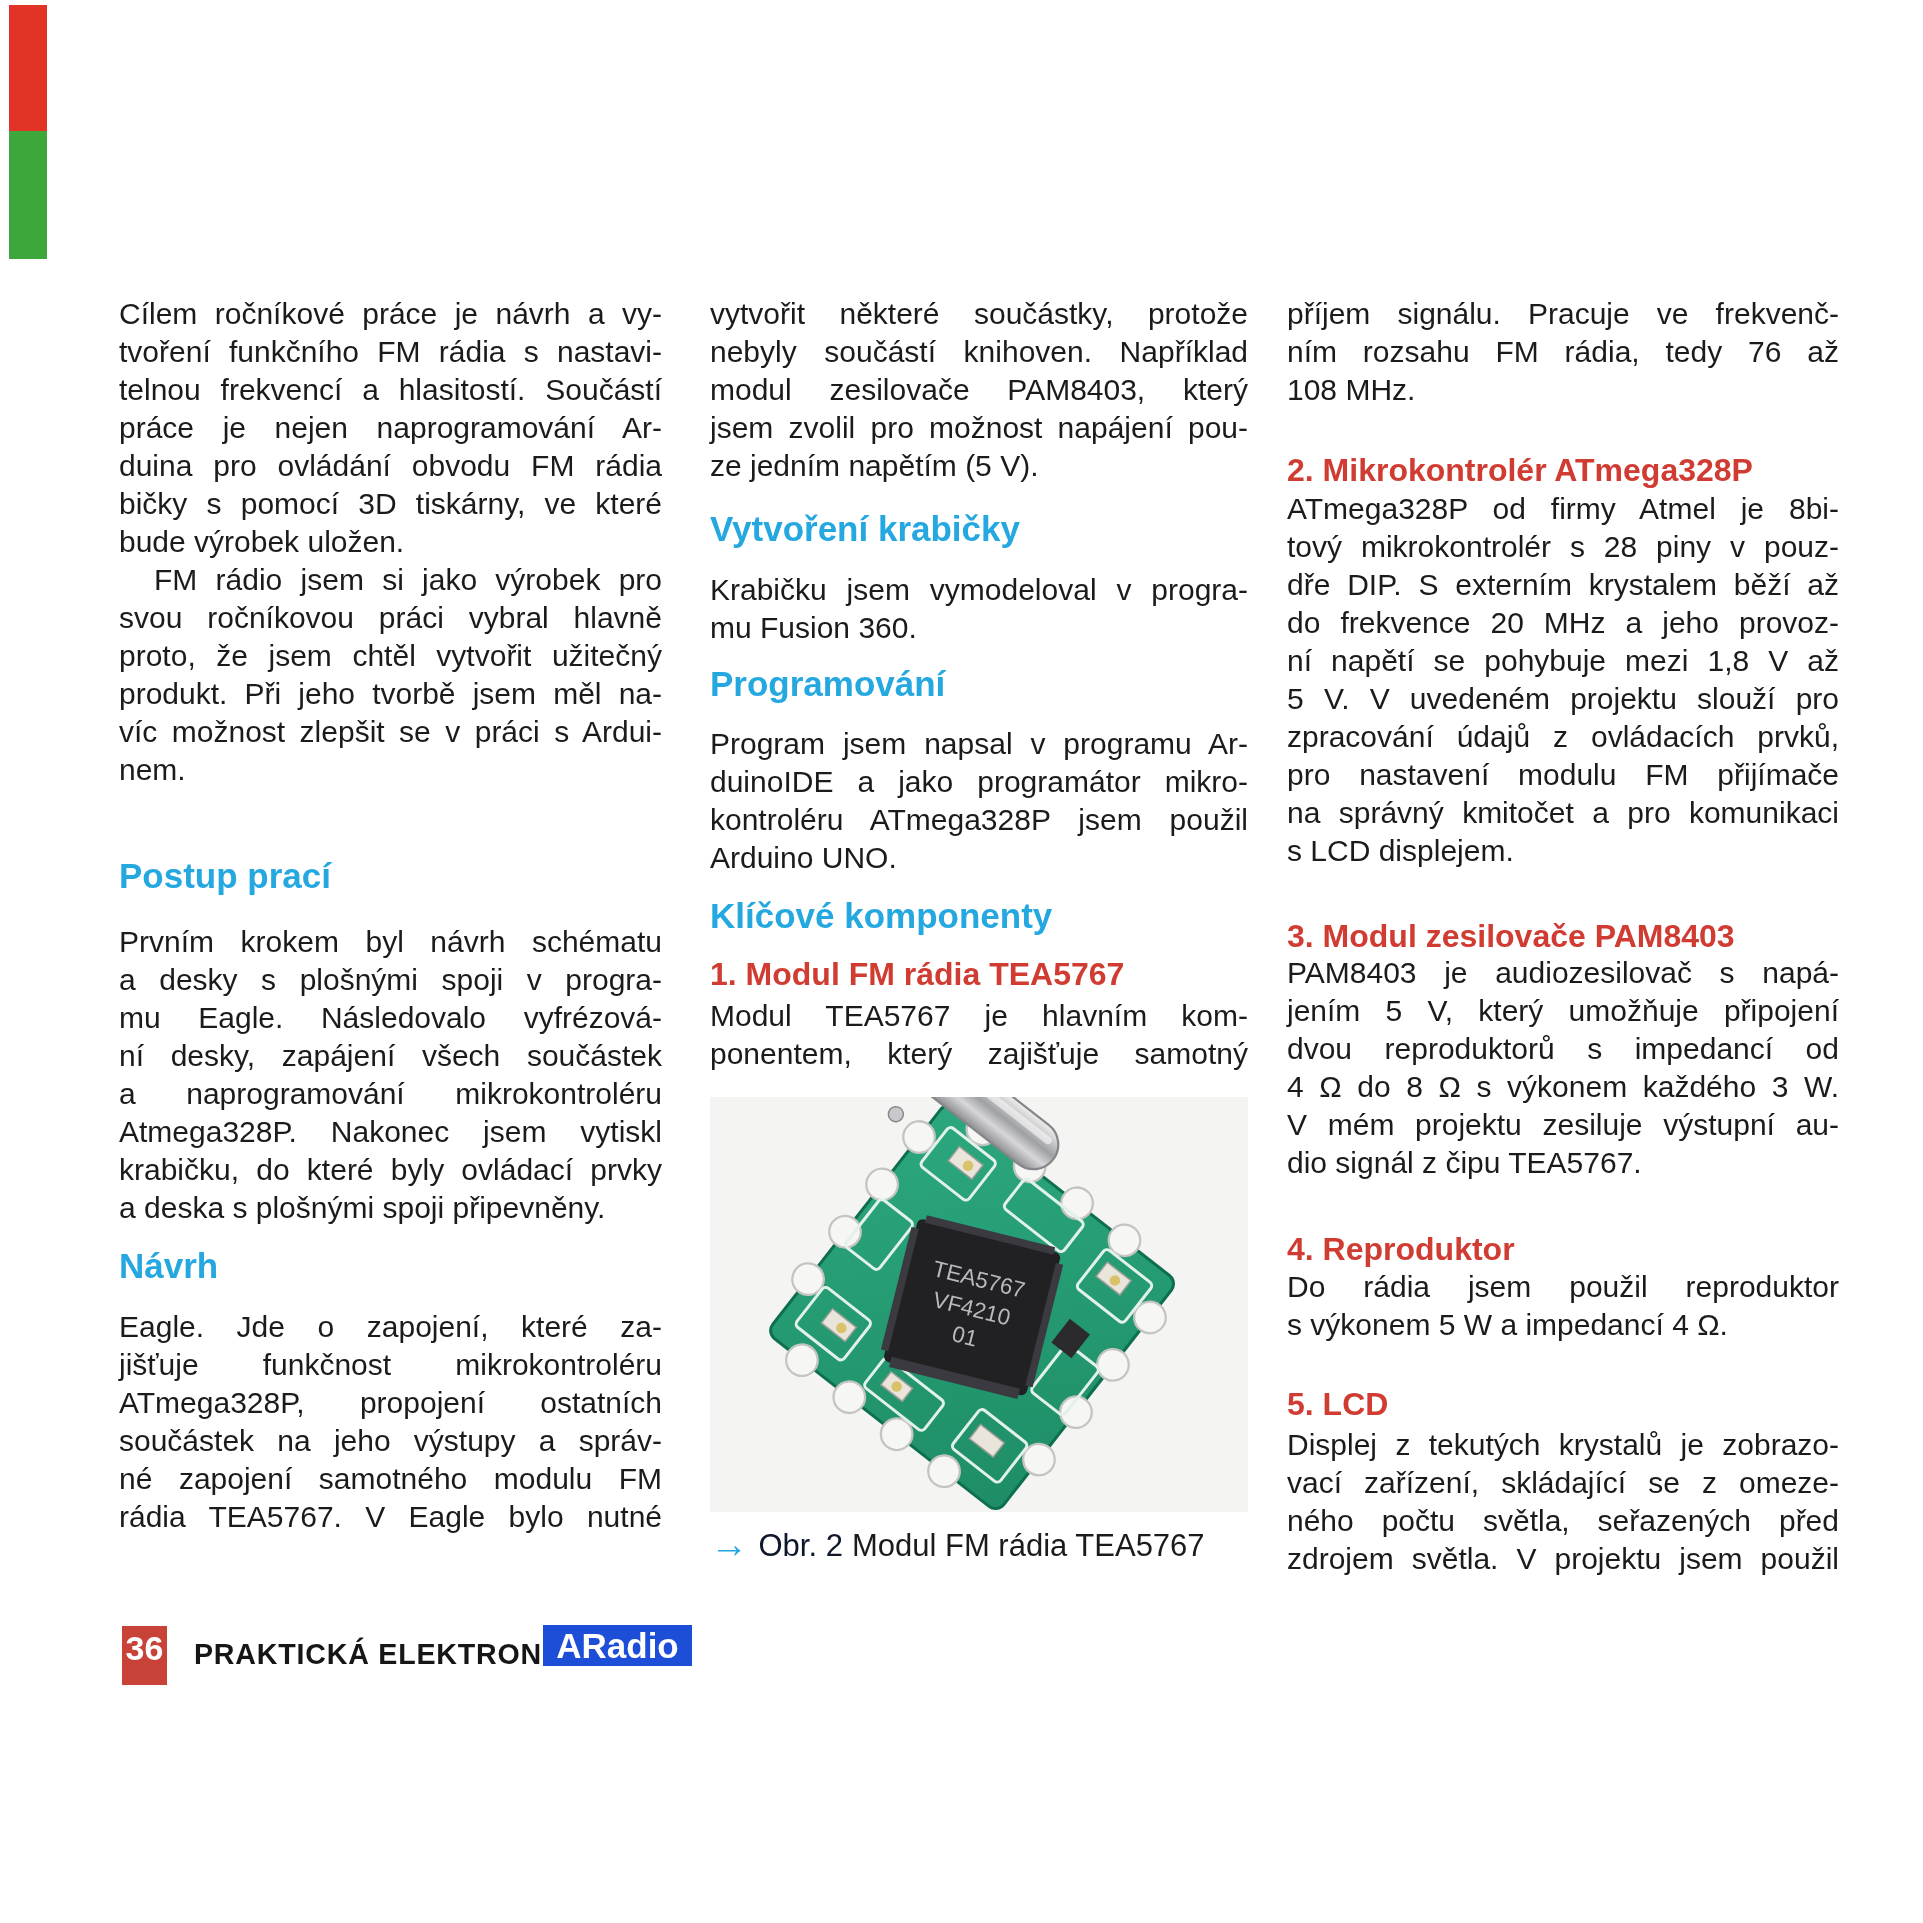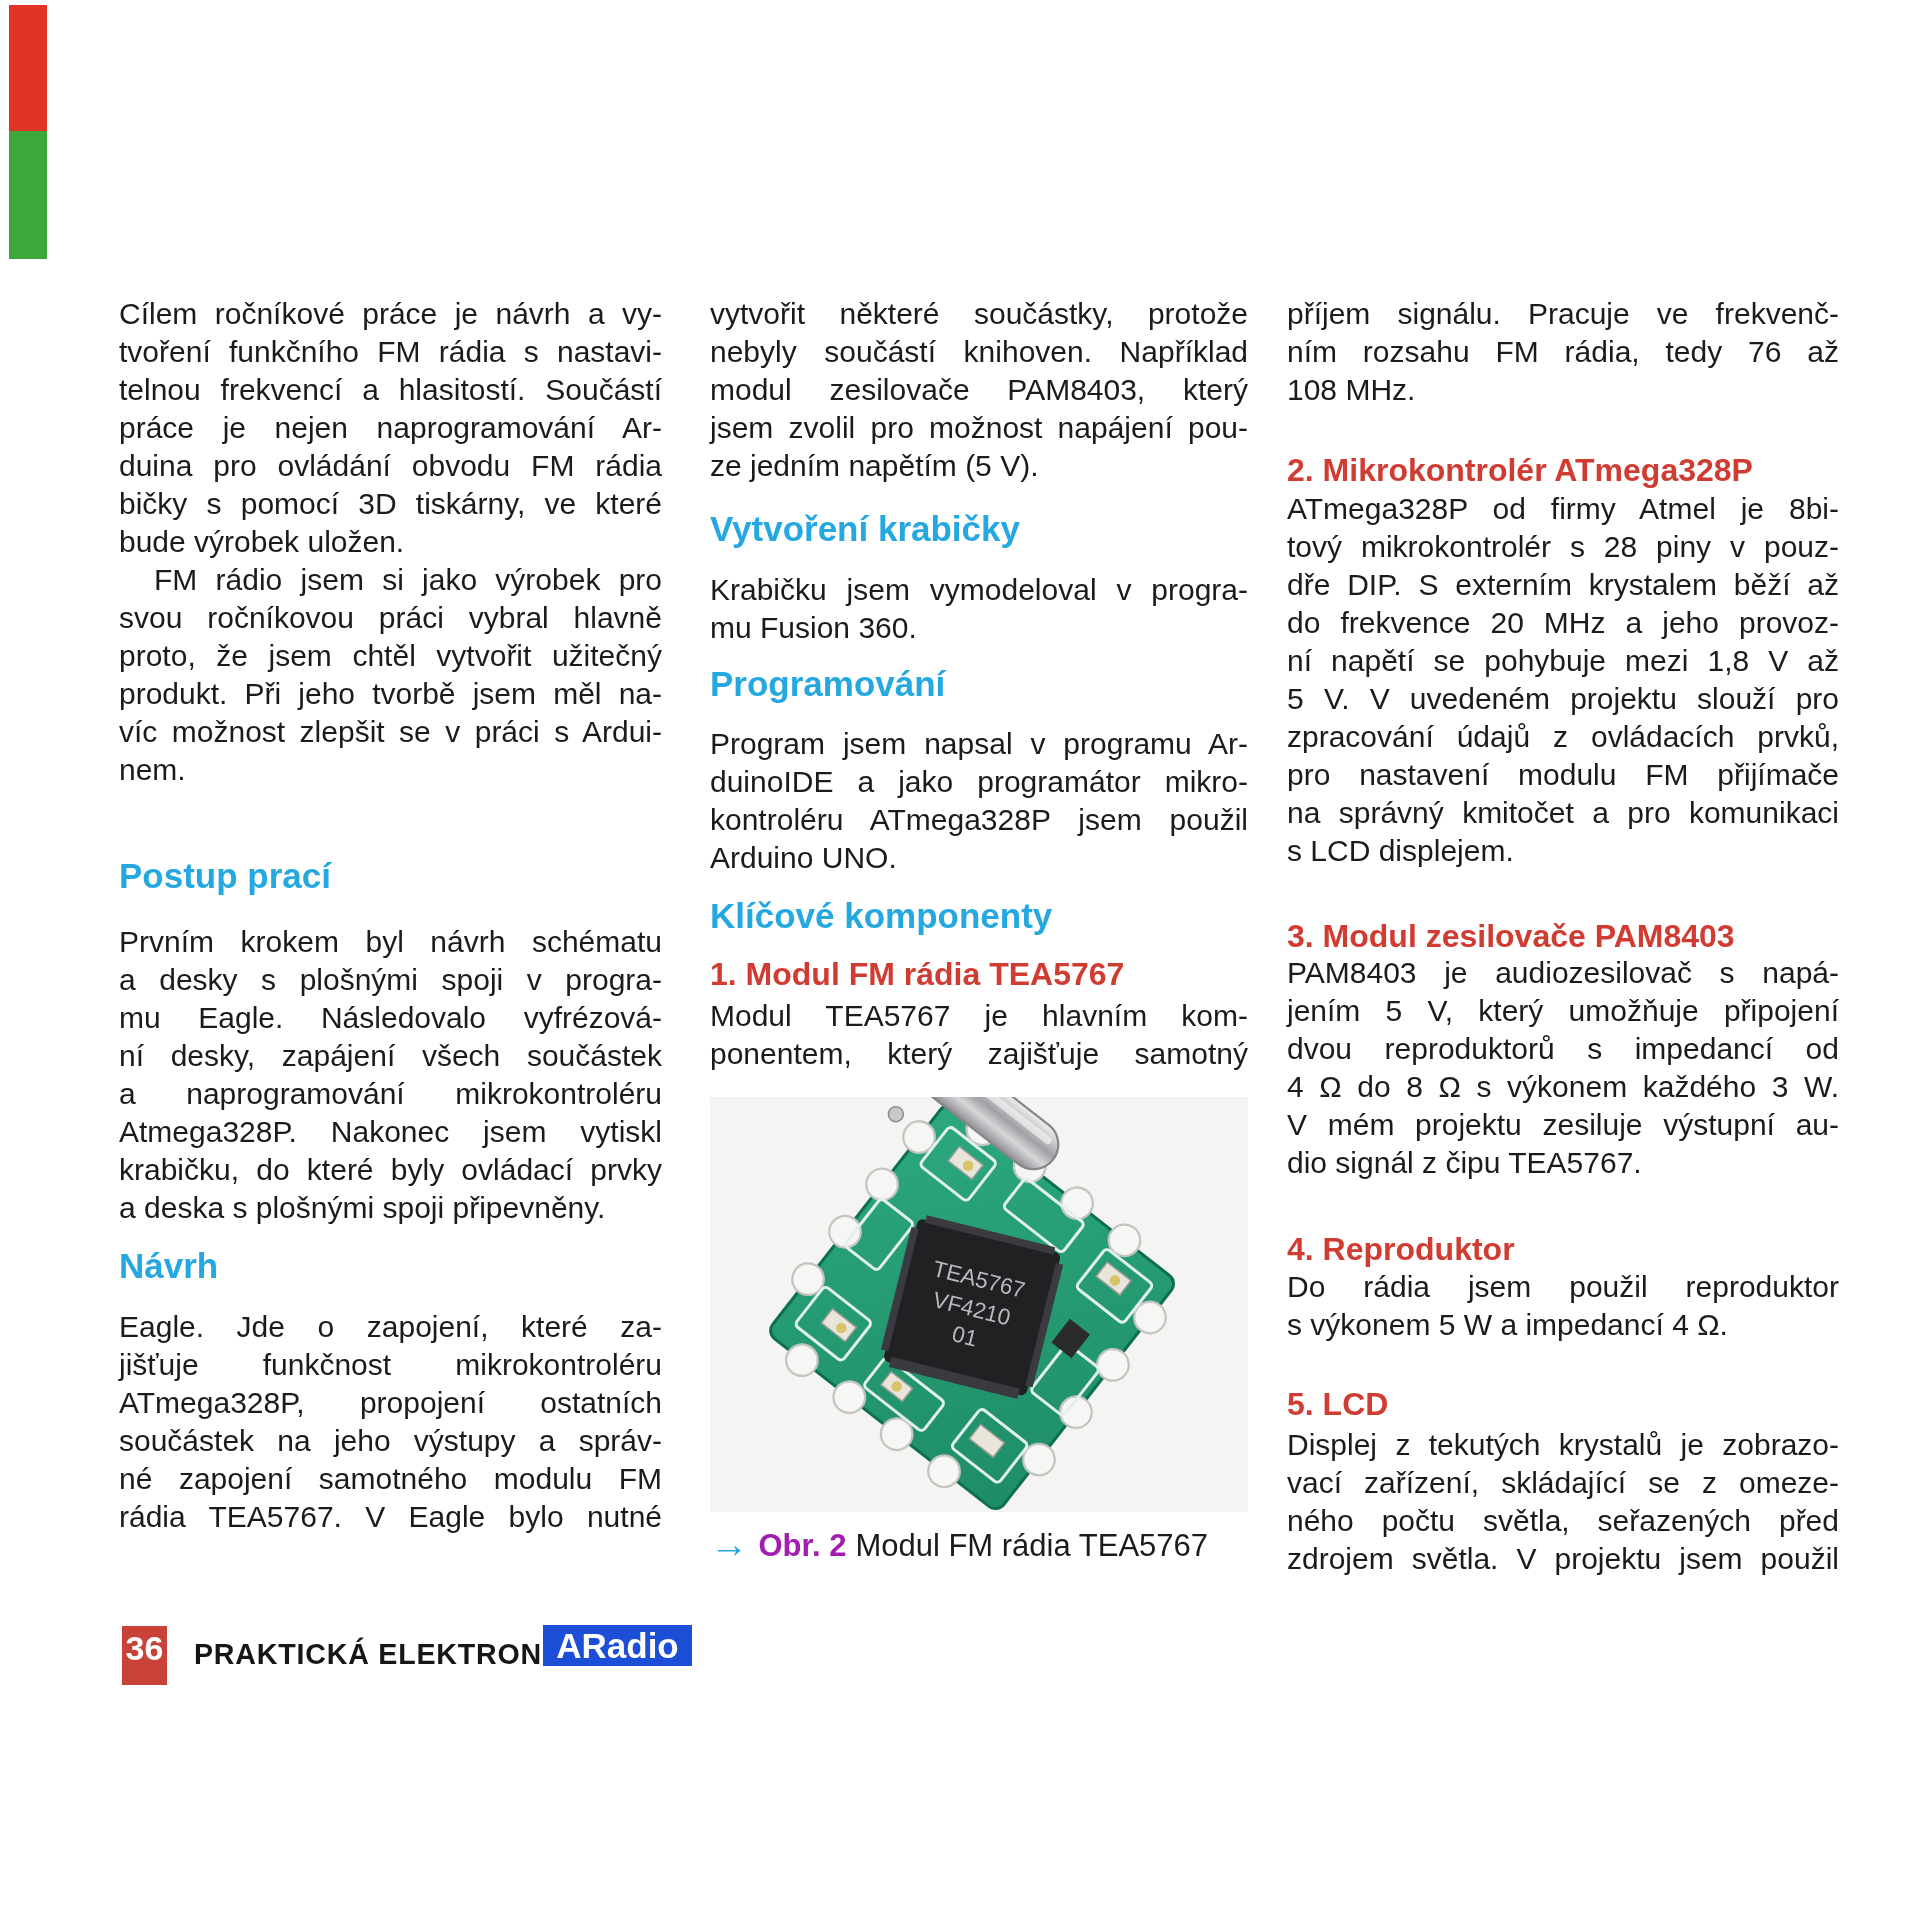--- a/index.html
+++ b/index.html
@@ -9,21 +9,21 @@
   .col{position:absolute;top:0;height:1924px;}
   .para{position:absolute;left:0;right:0;}
   .line{font-size:30px;line-height:38px;text-align:justify;text-align-last:justify;white-space:nowrap;}
   .line.last{text-align-last:left;}
   .line.ind{text-indent:35px;}
   .h-blue{position:absolute;left:0;right:0;font-size:35px;font-weight:bold;color:#25a8e0;line-height:38px;}
   .h-red{position:absolute;left:0;right:0;font-size:32px;font-weight:bold;color:#d03b32;line-height:36px;}
   #figure{position:absolute;left:710px;top:1097px;width:538px;height:415px;background:#f4f4f2;}
   #caption{position:absolute;left:710px;top:1525px;width:538px;font-size:31px;line-height:39px;white-space:nowrap;}
   #caption .arrow{color:#25a8e0;font-weight:bold;font-size:38px;vertical-align:-1.5px;margin-right:10.5px;}
-  #caption .lbl{color:#a21caf;font-weight:bold;margin-right:9px;}
+  #caption .lbl{color:#0f172a;font-weight:normal;margin-right:9px;}
   #footer-pagebox{position:absolute;left:122px;top:1626px;width:45px;height:59px;background:#c84237;
       color:#ffffff;font-size:34px;font-weight:bold;text-align:center;line-height:44px;}
   #footer-mag{position:absolute;left:194px;top:1638px;font-size:28.6px;font-weight:bold;color:#161616;letter-spacing:0.8px;white-space:nowrap;}
   #footer-aradio{position:absolute;left:543px;top:1625px;width:149px;height:41px;background:#1d4ed8;
       color:#ffffff;font-size:35px;font-weight:bold;text-align:center;line-height:41px;}
 </style>
 </head>
 <body>
 
 <div id="page">

